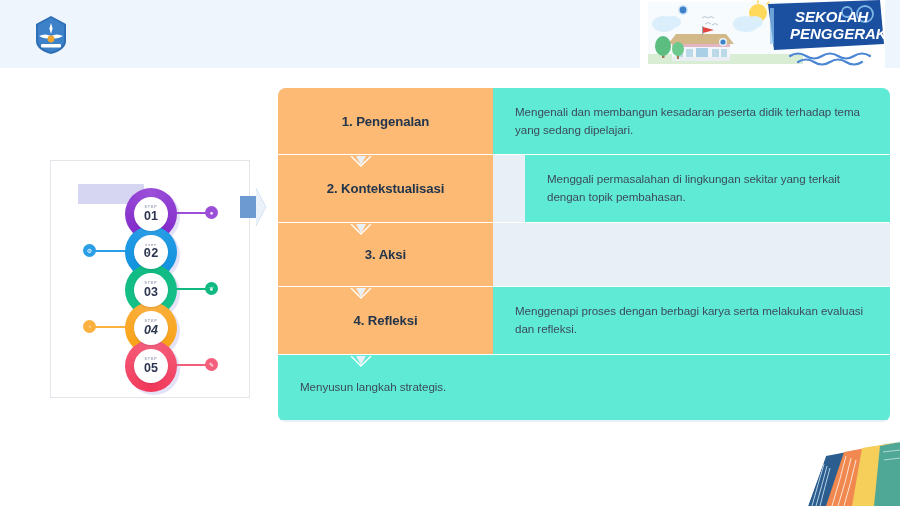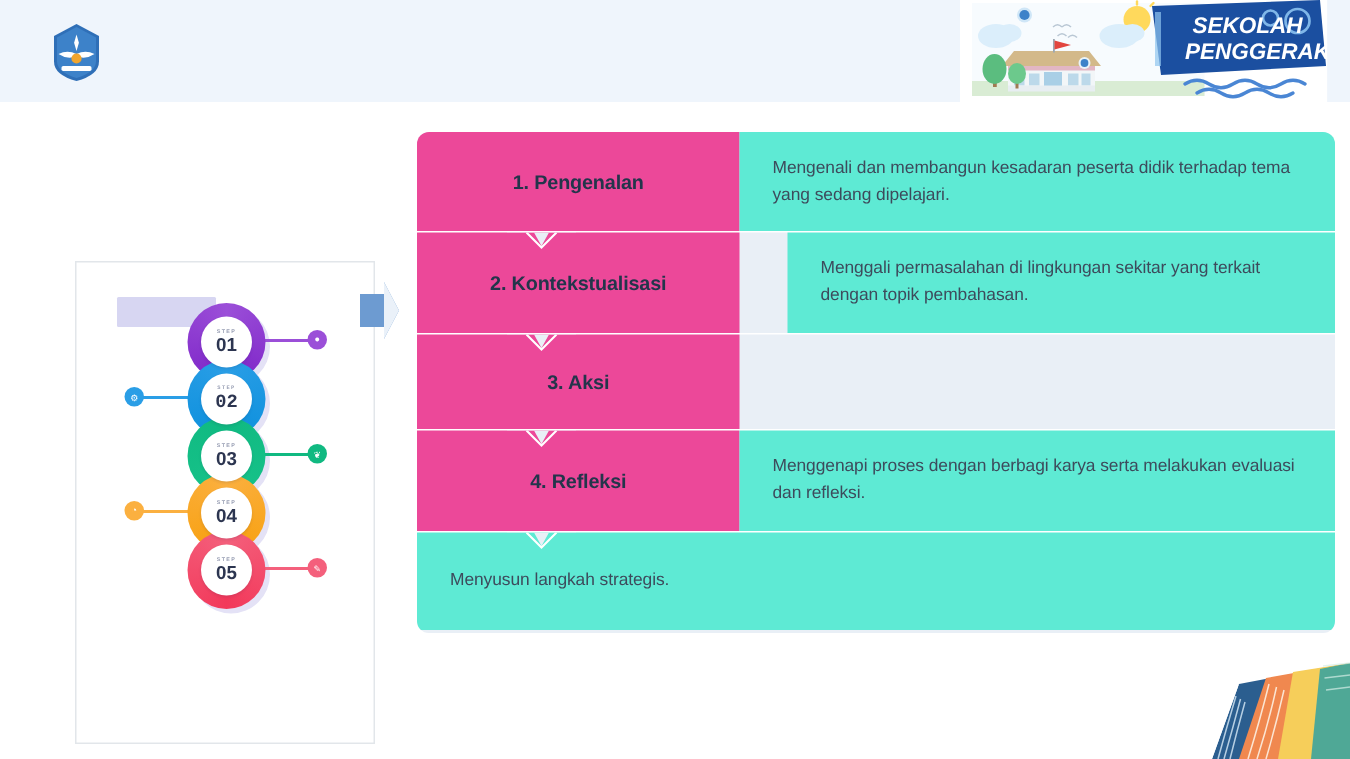--- a/index.html
+++ b/index.html
@@ -17,21 +17,21 @@
   .logo-kemdikbud{
     position:absolute; left:30px; top:14px; width:42px; height:42px;
   }
   
   .banner{
     position:absolute; right:15px; top:0; width:245px; height:68px;
     overflow:hidden;
   }
   
   .info-card{
-    position:absolute; left:50px; top:174px; width:200px; height:322px;
+    position:absolute; left:50px; top:160px; width:200px; height:238px;
     background:#ffffff; border:1px solid #e2e6ea;
   }
   .steps-wrap{ position:absolute; left:0; top:0; width:200px; height:250px; }
   .lav-rect{
     position:absolute; left:27px; top:23px; width:66px; height:20px;
     background:#d7d6f2; border-radius:1px;
   }
   
   .step{
     position:absolute; left:74px; width:52px; height:52px;
@@ -66,21 +66,21 @@
   
   .arrow{ position:absolute; left:238px; top:186px; width:30px; height:42px; }
   
   .ptable{
     position:absolute; left:278px; top:88px; width:612px; height:334px;
     border-radius:8px; overflow:hidden;
     background:#e9eff6;
   }
   .prow{ position:relative; display:flex; width:100%; }
   .pleft{
-    width:215px; flex:0 0 215px; background:#ec4899;
+    width:215px; flex:0 0 215px; background:#fdba74;
     display:flex; align-items:center; justify-content:center;
     padding:0 10px;
   }
   .pleft span{
     font-size:13.2px; font-weight:700; color:#23354b; text-align:center;
     letter-spacing:-.1px;
   }
   .pright{
     flex:1; background:#5eead4; display:flex; align-items:center;
     padding:0 14px 0 22px;
@@ -215,21 +215,21 @@
       <div class="step" style="top: 103px;">
         <div class="halo"></div>
         <div class="ring" style="background:conic-gradient(from 180deg, #17c38a 0deg, #10b981 180deg, #17c38a 360deg);z-index:2;"></div>
         <div class="inner">
           <div class="slabel">STEP</div>
           <div class="snum">03</div>
         </div>
       </div>
       <div class="conn" style="background: rgb(251, 176, 64); top: 165px; left: 38px; width: 48px;"></div>
       <div class="badge" style="background: rgb(251, 176, 64); top: 159px; left: 32px;">◔</div>
-      <div class="step" style="top: 141px;">
+      <div class="step" style="top: 141px; font-style: italic;">
         <div class="halo"></div>
         <div class="ring" style="background:conic-gradient(from 180deg, #f79f0c 0deg, #fbb040 180deg, #f79f0c 360deg);z-index:2;"></div>
         <div class="inner">
           <div class="slabel">STEP</div>
           <div class="snum">04</div>
         </div>
       </div>
       <div class="conn" style="background: rgb(244, 96, 124); top: 203px; left: 112px; width: 48px;"></div>
       <div class="badge" style="background: rgb(244, 96, 124); top: 197px; left: 154px;">✎</div>
       <div class="step" style="top: 179px;">

